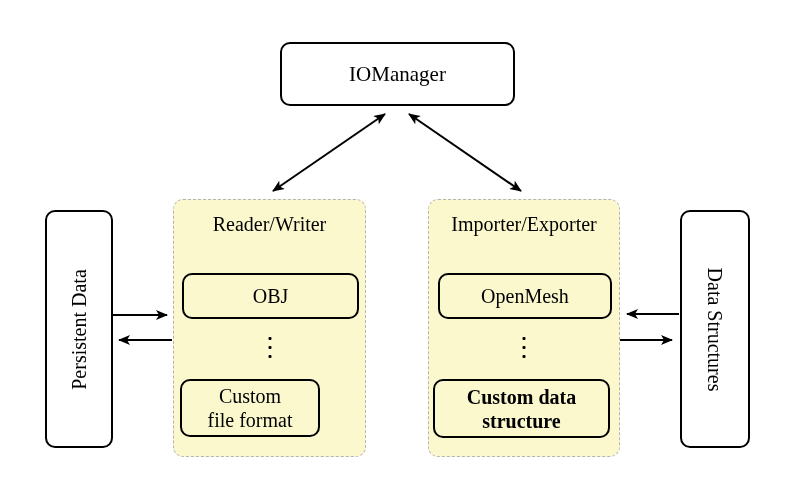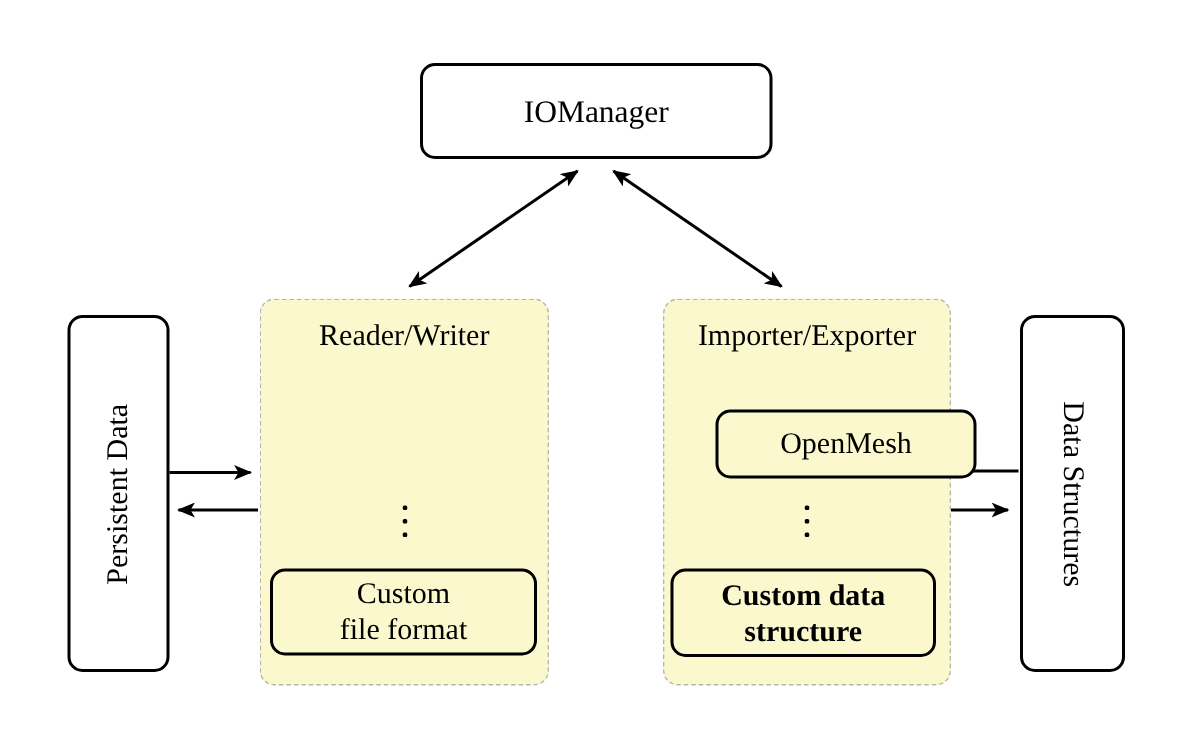--- a/index.html
+++ b/index.html
@@ -44,21 +44,21 @@
   .rot-cw  { transform: rotate(90deg); }
   
   .group {
     position: absolute;
     box-sizing: border-box;
     background: #fbf8ce;
     border: 1.5px dashed #b4b4b4;
     border-radius: 10px;
   }
   #group-left  { left: 173px; top: 199px; width: 193px; height: 258px; }
-  #group-right { left: 442px; top: 199px; width: 192px; height: 258px; }
+  #group-right { left: 428px; top: 199px; width: 192px; height: 258px; }
   .group-title {
     position: absolute;
     left: 0; top: 13px;
     width: 100%;
     text-align: center;
     font-size: 20px;
   }
   .inner-box {
     position: absolute;
     box-sizing: border-box;
@@ -67,22 +67,22 @@
     border-radius: 10px;
     display: flex;
     align-items: center;
     justify-content: center;
     text-align: center;
     font-size: 20px;
     line-height: 1.2;
   }
   .inner-box span { white-space: pre-line; }
   #box-obj       { left: 8px; top: 73px;  width: 177px; height: 46px; }
-  #box-customff  { left: 6px; top: 179px; width: 178px; height: 58px; }
-  #box-openmesh  { left: 9px; top: 73px;  width: 174px; height: 46px; margin-left: 25px; }
+  #box-customff  { left: 6px; top: 179px; width: 140px; height: 58px; }
+  #box-openmesh  { left: 9px; top: 73px;  width: 174px; height: 46px; }
   #box-customds  { left: 4px; top: 179px; width: 177px; height: 59px; font-weight: bold; }
   
   .vdots {
     position: absolute;
     left: 50%;
     top: 137px;
     transform: translateX(-50%);
     display: flex;
     flex-direction: column;
     align-items: center;
@@ -120,20 +120,23 @@
   <div class="node" id="persistent">
     <span class="vtext rot-ccw">Persistent Data</span>
   </div>
 
   <div class="node" id="datastruct">
     <span class="vtext rot-cw">Data Structures</span>
   </div>
 
   <div class="group" id="group-left">
     <div class="group-title">Reader/Writer</div>
+    <div class="inner-box" id="box-obj">
+      <span>OBJ</span>
+    </div>
     <div class="vdots">
         <i></i>
         <i></i>
         <i></i>
       </div>
     <div class="inner-box" id="box-customff">
       <span>Custom
 file format</span>
     </div>
   </div>

